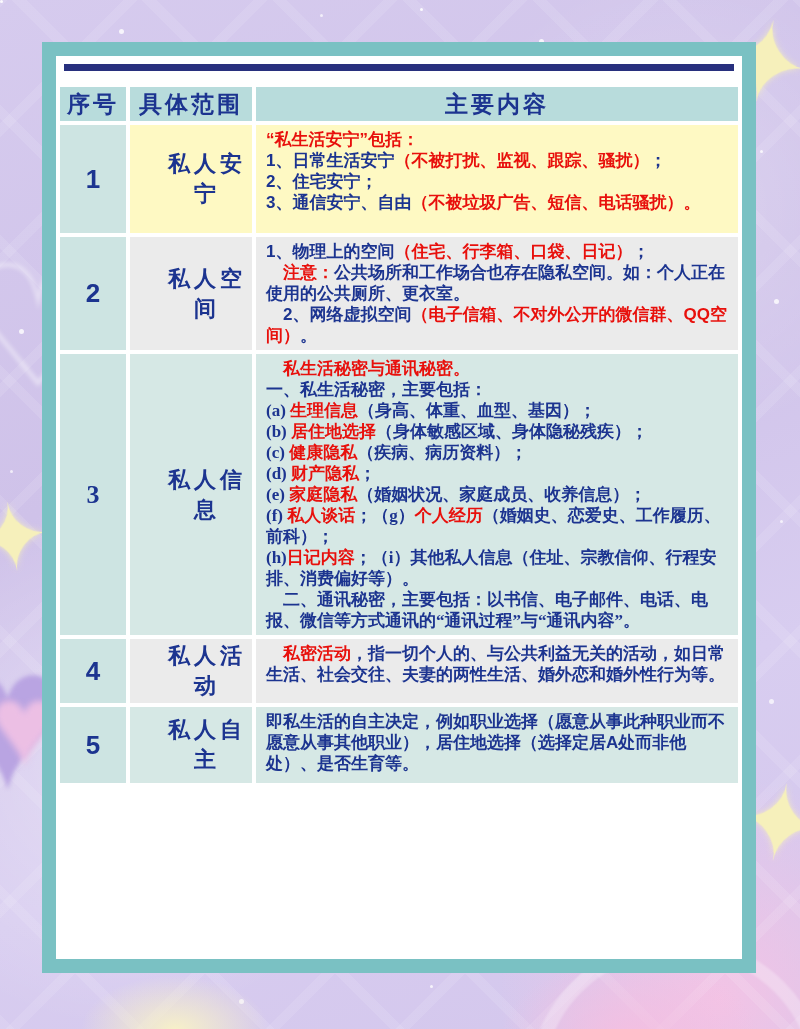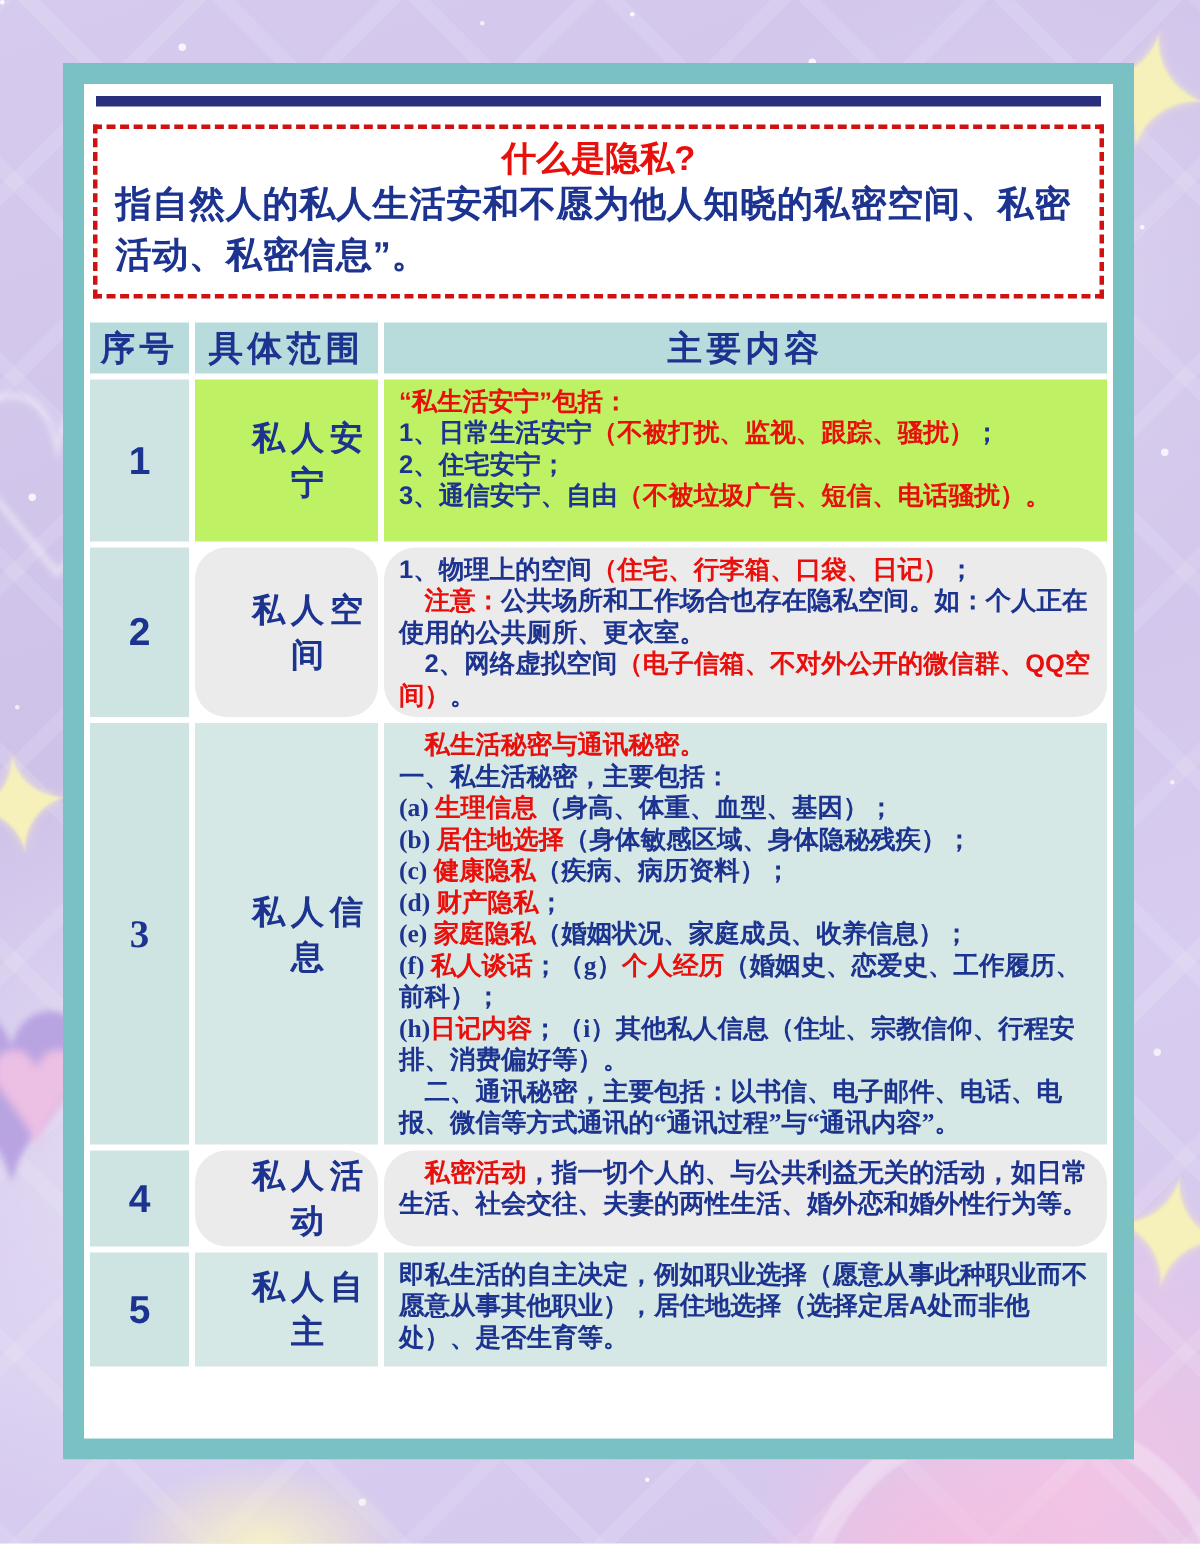--- a/index.html
+++ b/index.html
@@ -91,23 +91,23 @@
   td{vertical-align:middle;}
   .num-cell{
     background:#cde4e2;color:var(--navy);font-size:26px;font-weight:bold;text-align:center;
   }
   .scope-cell{
     color:var(--navy);font-size:22px;font-weight:bold;text-align:center;letter-spacing:4px;padding-left:32px;
   }
   .content-cell{
     font-size:17px;font-weight:bold;line-height:21px;padding:4px 8px 4px 10px;vertical-align:top;
   }
-  .tint-blue{background:#bef264;}
+  .tint-blue{background:#fef9c3;}
   .tint-teal{background:#d6e8e5;}
-  .tint-gray{background:#ebebeb;border-radius:21px;}
+  .tint-gray{background:#ebebeb;}
   .c-red{color:var(--red);}
   .c-blue{color:var(--navy);}
   tbody tr:nth-child(1) td{height:108px;}
   tbody tr:nth-child(2) td{height:108px;}
   tbody tr:nth-child(3) td{height:262px;font-family:Liberation Serif, serif;}
   tbody tr:nth-child(4) td{height:64px;}
   tbody tr:nth-child(5) td{height:76px;}
 </style>
 </head>
 <body>
@@ -120,24 +120,20 @@
 <div class="deco star star-right">✦</div>
 <div class="deco heart-outline">♡</div>
 <div class="deco heart-big">♥</div>
 <div class="deco heart-big-inner">♥</div>
 <div class="glow glow-yellow-bl"></div>
 <div class="glow glow-pink-br"></div>
 <div class="ring-br"></div>
 
 <div class="card">
   <div class="hr"></div>
-  <div class="intro">
-    <div class="intro-heading">什么是隐私?</div>
-    <div class="intro-body">指自然人的私人生活安和不愿为他人知晓的私密空间、私密活动、私密信息”。</div>
-  </div>
   <table>
     <thead>
       <tr>
           <th class="col-num">序号</th>
           <th class="col-scope">具体范围</th>
           <th class="col-content">主要内容</th>
         </tr>
     </thead>
     <tbody>
         <tr>

